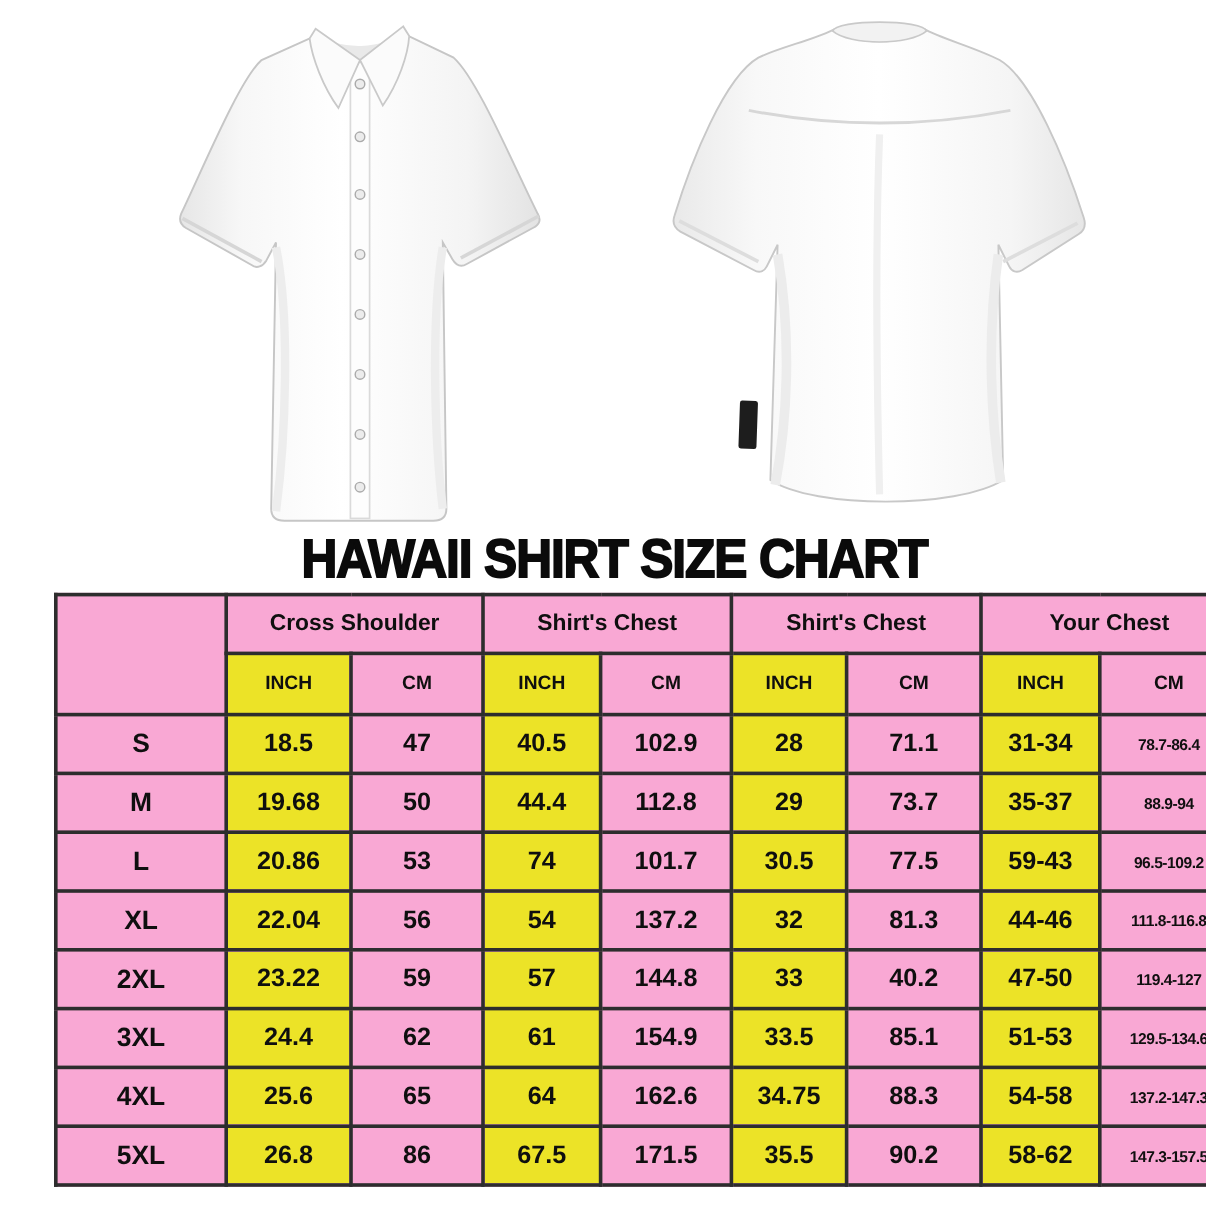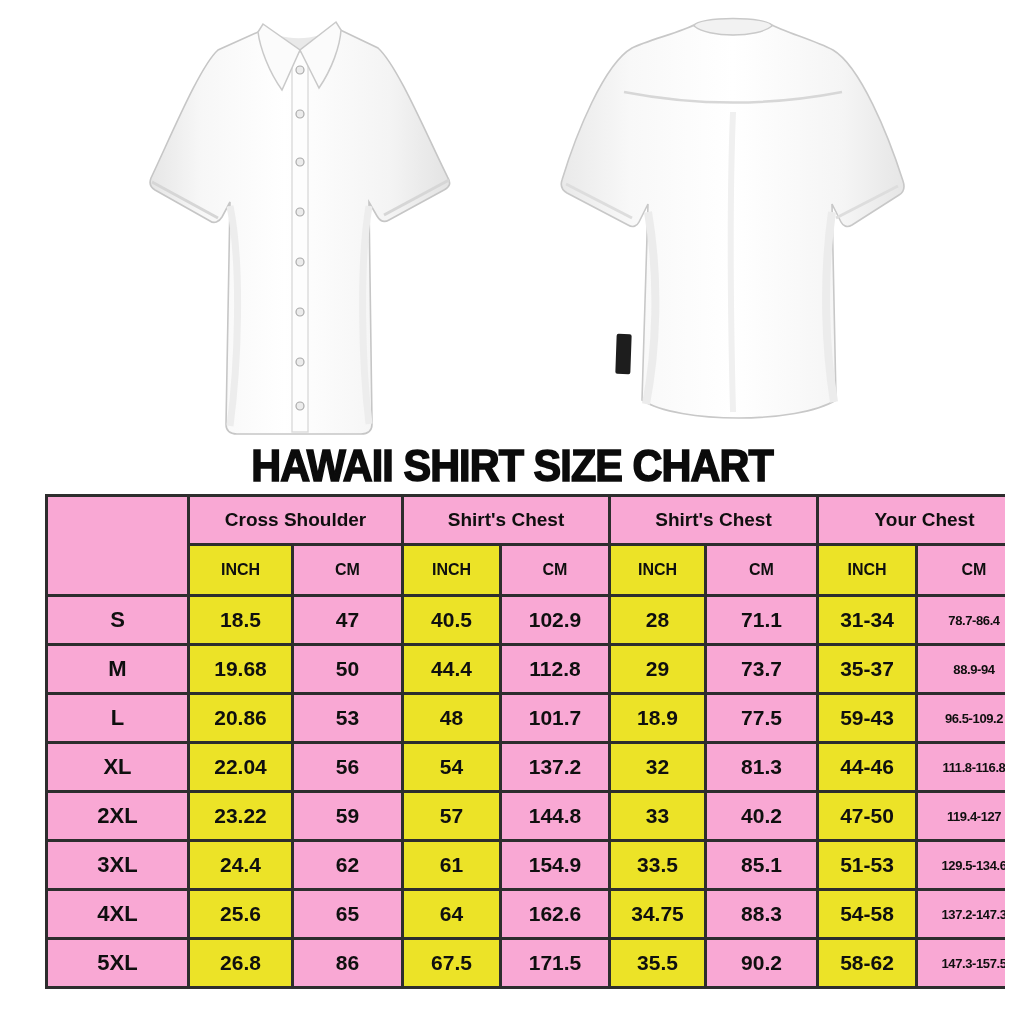--- a/index.html
+++ b/index.html
@@ -188,23 +188,23 @@
         <td>112.8</td>
         <td class="inch">29</td>
         <td>73.7</td>
         <td class="inch">35-37</td>
         <td class="small">88.9-94</td>
       </tr>
       <tr class="r-data">
         <th class="size">L</th>
         <td class="inch">20.86</td>
         <td>53</td>
-        <td class="inch">48</td>
+        <td class="inch">74</td>
         <td>101.7</td>
-        <td class="inch">18.9</td>
+        <td class="inch">30.5</td>
         <td>77.5</td>
         <td class="inch">59-43</td>
         <td class="small">96.5-109.2</td>
       </tr>
       <tr class="r-data">
         <th class="size">XL</th>
         <td class="inch">22.04</td>
         <td>56</td>
         <td class="inch">54</td>
         <td>137.2</td>

